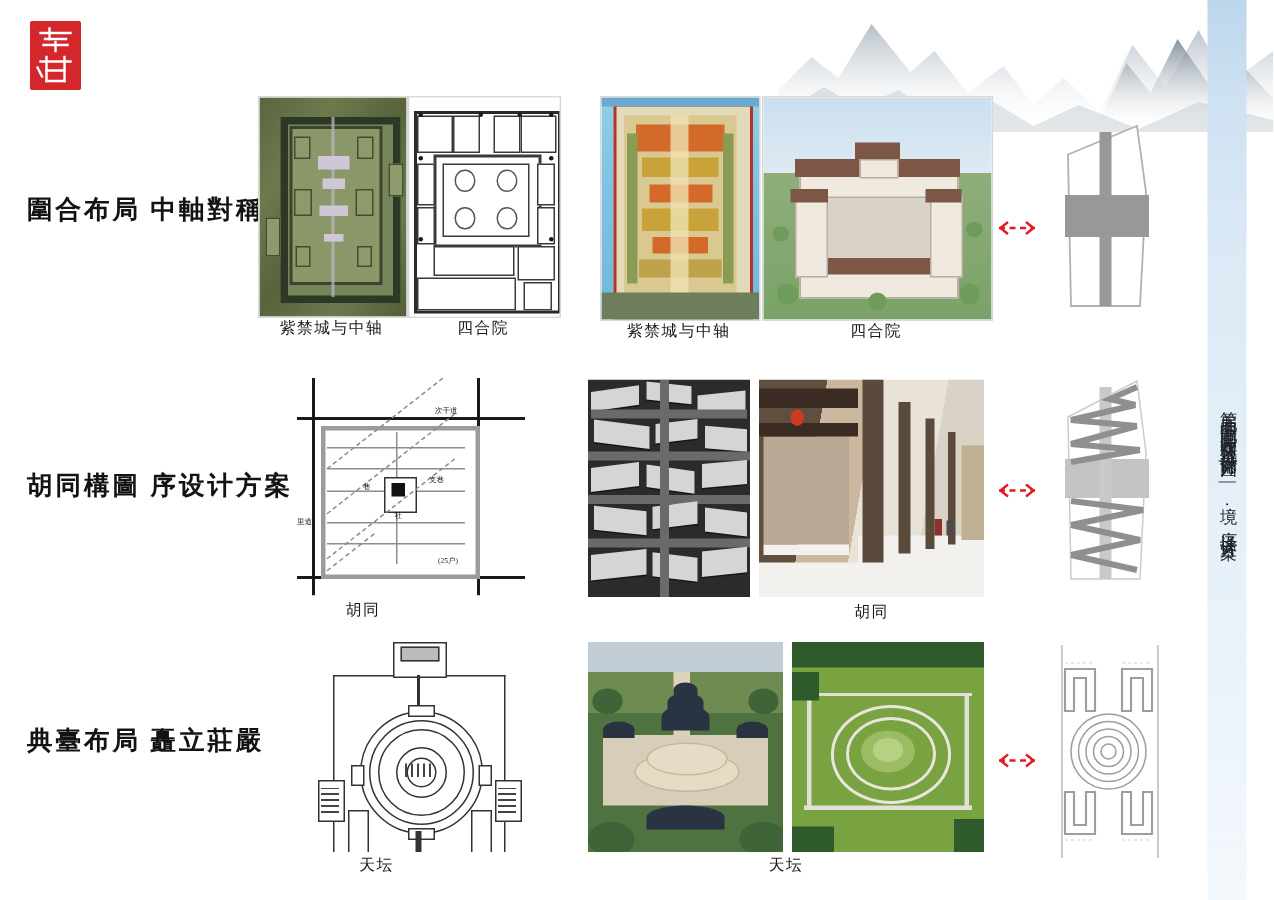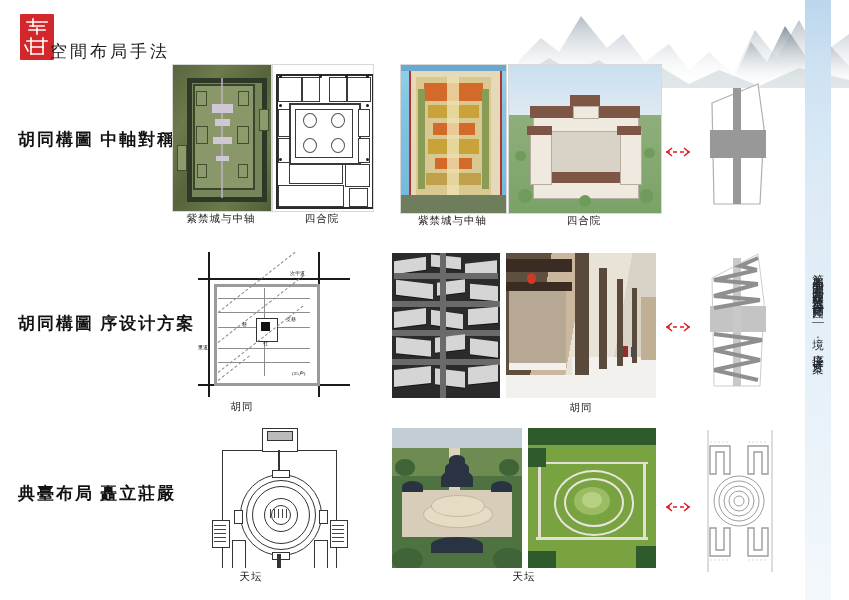--- a/index.html
+++ b/index.html
@@ -203,23 +203,22 @@
         <path d="M11 33 H23"></path>
           <path d="M11 40 H23"></path>
         <path d="M5 31 L8 37"></path>
       </g>
     </svg>
   </div>
 
   <div class="banner"></div>
   <div class="banner-text">第九届中国北京国际园林博览会设计师园——境·序设计方案</div>
 
-  <div class="slide-title">空間布局手法</div>
-
-  <div class="row-label" style="top:128px;">胡同構圖  中軸對稱</div>
+
+  <div class="row-label" style="top:128px;">圍合布局  中軸對稱</div>
   <div class="row-label" style="top:312px;">胡同構圖  序设计方案</div>
   <div class="row-label" style="top:482px;">典臺布局  矗立莊嚴</div>
 
   <div class="fig" style="left:172px;top:64px;width:98px;height:146px;">
     <div class="frame">
       <div class="sat">
         <div class="moat"></div>
         <div class="wall"></div>
         <div class="axis"></div>
         <div class="hall h1"></div>

